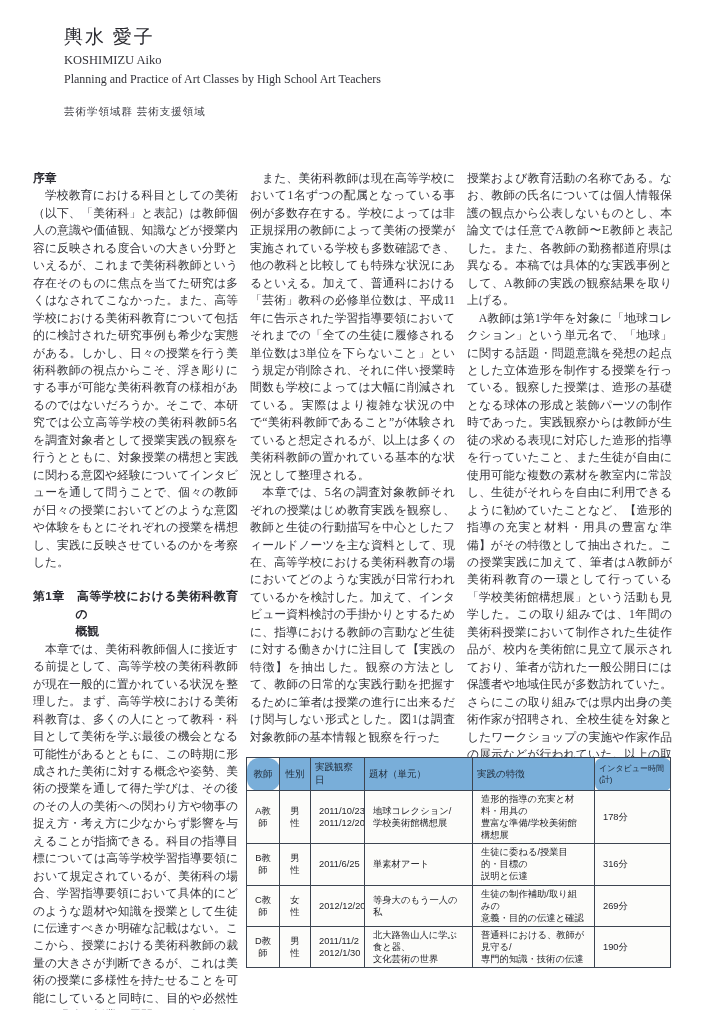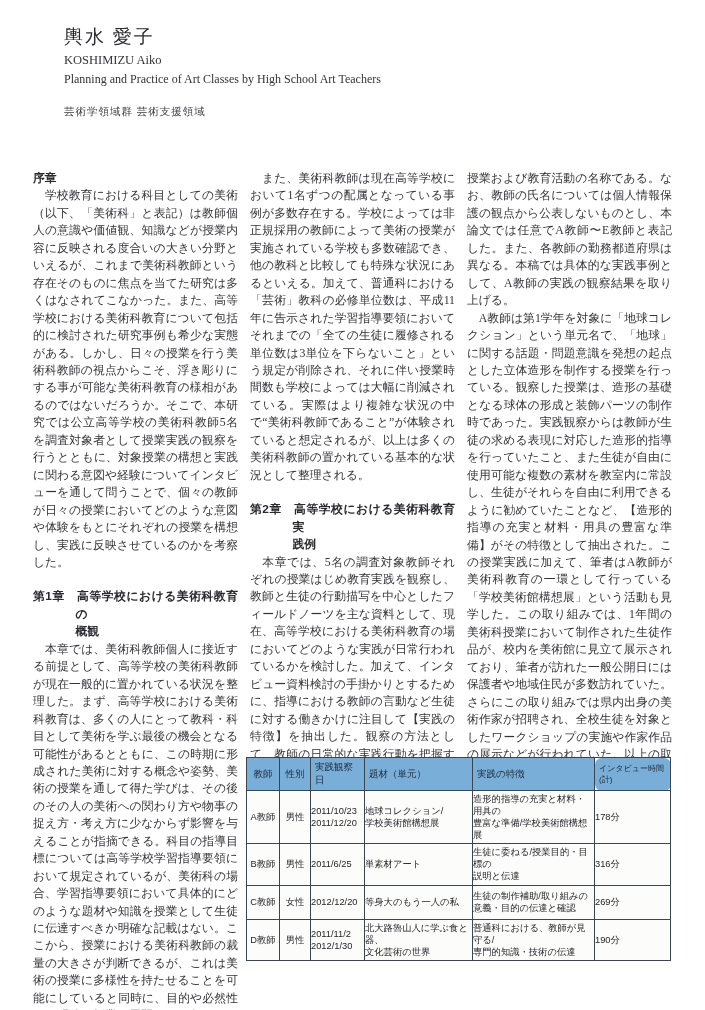--- a/index.html
+++ b/index.html
@@ -25,21 +25,21 @@
 
   
   .figure-wrap{position:absolute;left:246px;top:757px;width:426px;background:#fcfcfa;z-index:2;margin:0;}
   table{border-collapse:collapse;width:424px;table-layout:fixed;
         font-family:"Liberation Sans","DejaVu Sans",sans-serif;}
   th,td{border:1px solid #3c4450;white-space:pre-line;overflow:hidden;}
   th{background:#79aed9;color:#1d2836;font-weight:normal;font-size:9.5px;
      padding:3px 4px;text-align:left;height:12px;}
   th:nth-child(-n+2){text-align:center;}
   th:last-child{font-size:8px;}
-  td{font-size:9.3px;color:#25252b;padding:2px 0;height:29px;line-height:1.3;vertical-align:middle;}
+  td{font-size:9.3px;color:#25252b;padding:2px 8px;height:29px;line-height:1.3;vertical-align:middle;}
   td:nth-child(-n+2){text-align:center;}
 </style>
 </head>
 <body>
 
 <div class="page">
 
   <header class="paper-header">
     <div class="author-ja">輿水 愛子</div>
     <div class="author-en">KOSHIMIZU Aiko</div>
@@ -50,43 +50,41 @@
   <main class="columns">
     <section class="col" id="col1">
         <div class="h-chapter">序章</div>
         <div class="para">　学校教育における科目としての美術（以下、「美術科」と表記）は教師個人の意識や価値観、知識などが授業内容に反映される度合いの大きい分野といえるが、これまで美術科教師という存在そのものに焦点を当てた研究は多くはなされてこなかった。また、高等学校における美術科教育について包括的に検討された研究事例も希少な実態がある。しかし、日々の授業を行う美術科教師の視点からこそ、浮き彫りにする事が可能な美術科教育の様相があるのではないだろうか。そこで、本研究では公立高等学校の美術科教師5名を調査対象者として授業実践の観察を行うとともに、対象授業の構想と実践に関わる意図や経験についてインタビューを通して問うことで、個々の教師が日々の授業においてどのような意図や体験をもとにそれぞれの授業を構想し、実践に反映させているのかを考察した。</div>
         <div class="h-chapter">第1章　高等学校における美術科教育の
 概観</div>
         <div class="para">　本章では、美術科教師個人に接近する前提として、高等学校の美術科教師が現在一般的に置かれている状況を整理した。まず、高等学校における美術科教育は、多くの人にとって教科・科目として美術を学ぶ最後の機会となる可能性があるとともに、この時期に形成された美術に対する概念や姿勢、美術の授業を通して得た学びは、その後のその人の美術への関わり方や物事の捉え方・考え方に少なからず影響を与えることが指摘できる。科目の指導目標については高等学校学習指導要領において規定されているが、美術科の場合、学習指導要領において具体的にどのような題材や知識を授業として生徒に伝達すべきか明確な記載はない。ここから、授業における美術科教師の裁量の大きさが判断できるが、これは美術の授業に多様性を持たせることを可能にしていると同時に、目的や必然性の不明確な授業が展開される危うさもはらんでいるといえる。</div>
       </section>
     <section class="col" id="col2">
         <div class="para">　また、美術科教師は現在高等学校において1名ずつの配属となっている事例が多数存在する。学校によっては非正規採用の教師によって美術の授業が実施されている学校も多数確認でき、他の教科と比較しても特殊な状況にあるといえる。加えて、普通科における「芸術」教科の必修単位数は、平成11年に告示された学習指導要領においてそれまでの「全ての生徒に履修される単位数は3単位を下らないこと」という規定が削除され、それに伴い授業時間数も学校によっては大幅に削減されている。実際はより複雑な状況の中で“美術科教師であること”が体験されていると想定されるが、以上は多くの美術科教師の置かれている基本的な状況として整理される。</div>
-        <div class="h-chapter">第2章　高等学校における美術科教育実
-践例</div>
         <div class="para">　本章では、5名の調査対象教師それぞれの授業はじめ教育実践を観察し、教師と生徒の行動描写を中心としたフィールドノーツを主な資料として、現在、高等学校における美術科教育の場においてどのような実践が日常行われているかを検討した。加えて、インタビュー資料検討の手掛かりとするために、指導における教師の言動など生徒に対する働きかけに注目して【実践の特徴】を抽出した。観察の方法として、教師の日常的な実践行動を把握するために筆者は授業の進行に出来るだけ関与しない形式とした。図1は調査対象教師の基本情報と観察を行った</div>
       </section>
     <section class="col" id="col3">
         <div class="para">授業および教育活動の名称である。なお、教師の氏名については個人情報保護の観点から公表しないものとし、本論文では任意でA教師〜E教師と表記した。また、各教師の勤務都道府県は異なる。本稿では具体的な実践事例として、A教師の実践の観察結果を取り上げる。</div>
         <div class="para">　A教師は第1学年を対象に「地球コレクション」という単元名で、「地球」に関する話題・問題意識を発想の起点とした立体造形を制作する授業を行っている。観察した授業は、造形の基礎となる球体の形成と装飾パーツの制作時であった。実践観察からは教師が生徒の求める表現に対応した造形的指導を行っていたこと、また生徒が自由に使用可能な複数の素材を教室内に常設し、生徒がそれらを自由に利用できるように勧めていたことなど、【造形的指導の充実と材料・用具の豊富な準備】がその特徴として抽出された。この授業実践に加えて、筆者はA教師が美術科教育の一環として行っている「学校美術館構想展」という活動も見学した。この取り組みでは、1年間の美術科授業において制作された生徒作品が、校内を美術館に見立て展示されており、筆者が訪れた一般公開日には保護者や地域住民が多数訪れていた。さらにこの取り組みでは県内出身の美術作家が招聘され、全校生徒を対象としたワークショップの実施や作家作品の展示などが行われていた。以上の取り組みも、A教師の授業実践に付随する特徴的な活動として本論中で取り上げた。</div>
       </section>
   </main>
 
   <figure class="figure-wrap">
     <table>
       <colgroup>
         <col style="width:33px">
           <col style="width:31px">
           <col style="width:54px">
         <col style="width:108px">
           <col style="width:122px">
           <col style="width:76px">
       </colgroup>
       <thead>
           <tr id="table-head-row">
-            <th style="background: rgb(121, 174, 217);">教師</th>
+            <th style="background: rgb(121, 174, 217); border-radius: 12px;">教師</th>
             <th style="background: rgb(121, 174, 217);">性別</th>
             <th style="background: rgb(121, 174, 217);">実践観察日</th>
             <th style="background: rgb(121, 174, 217);">題材（単元）</th>
             <th style="background: rgb(121, 174, 217);">実践の特徴</th>
             <th style="background: rgb(121, 174, 217); border-radius: 7px;">インタビュー時間(計)</th>
           </tr>
         </thead>
       <tbody id="table-body">
           <tr>
             <td>A教師</td>

